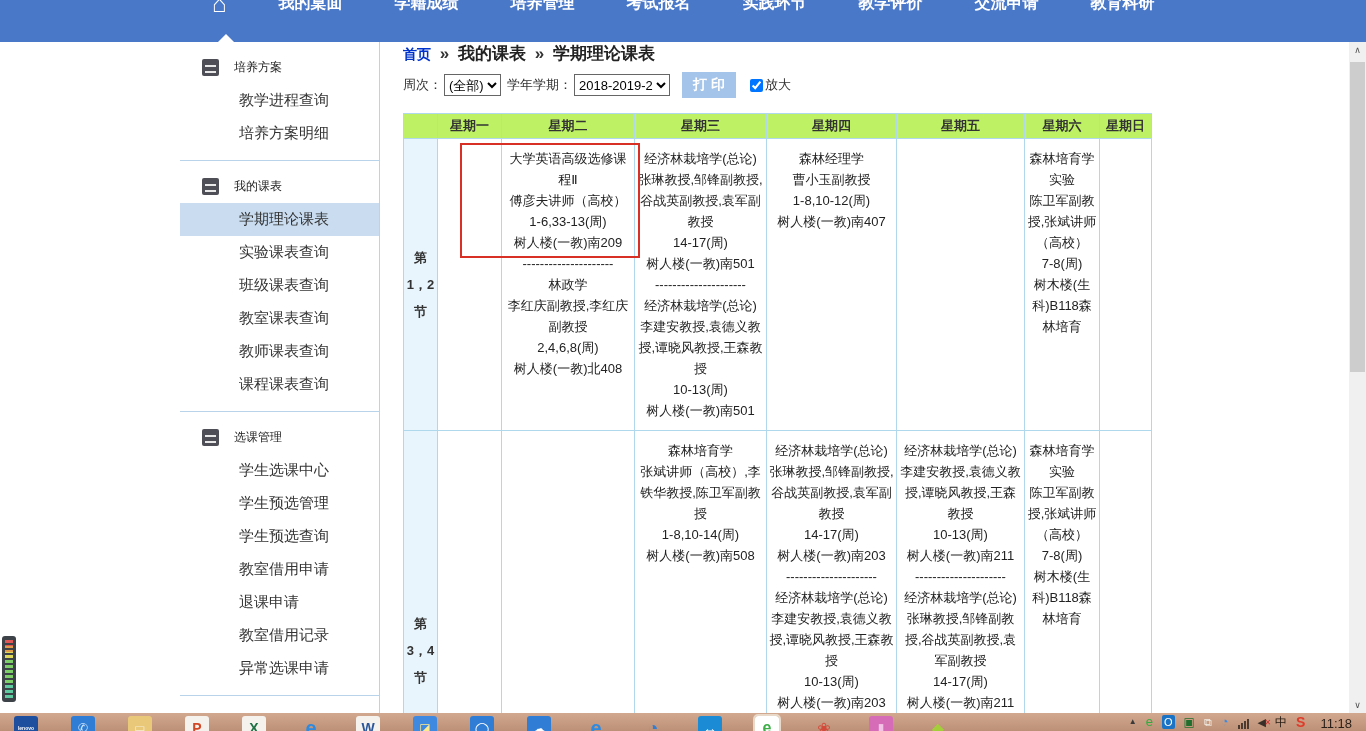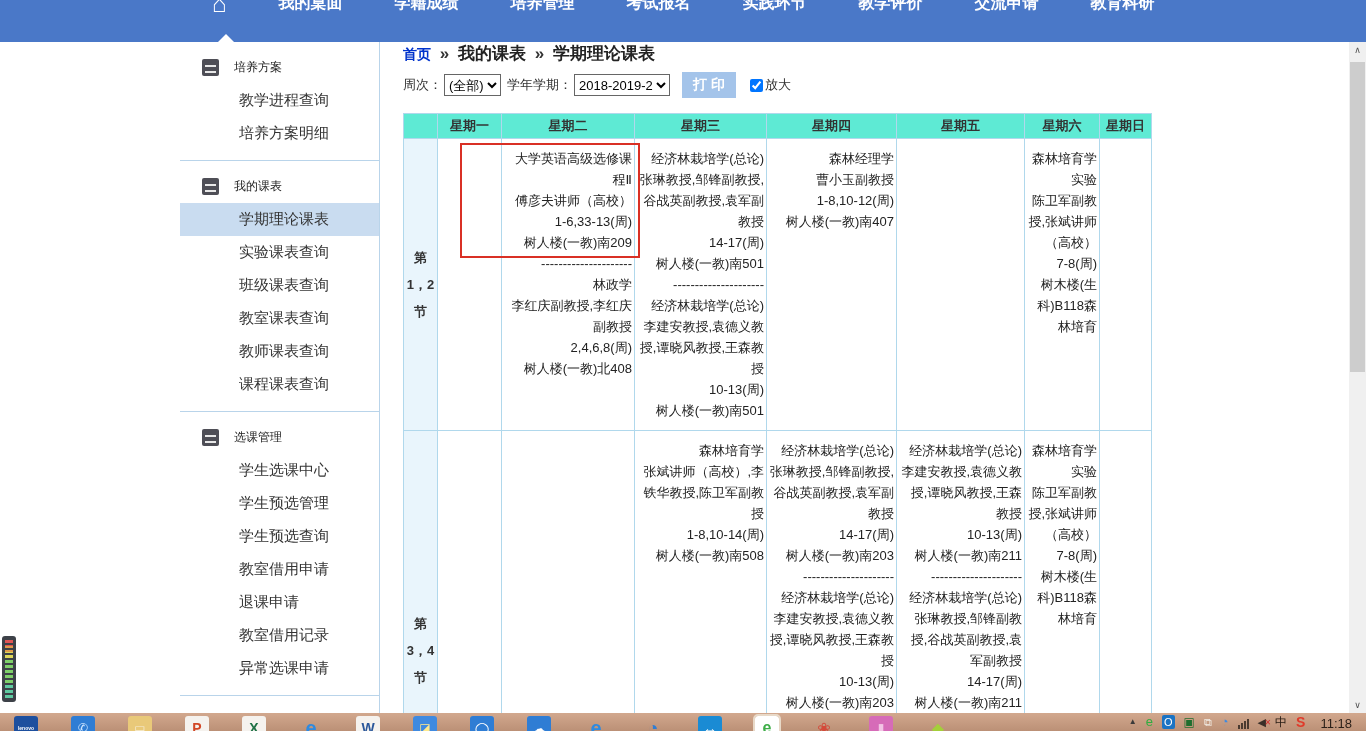--- a/index.html
+++ b/index.html
@@ -39,24 +39,24 @@
   .breadcrumb .sep { color:#333; padding:0 4px; }
   .filters { margin-top:7px; display:flex; align-items:center; font-size:13px; color:#333; }
   .filters select { font-size:13px; height:22px; border:1px solid #666; background:#fff;
     margin:0 6px 0 2px; font-family:inherit; }
   .print-btn { background:#a4c4ea; color:#fff; border:none; font-size:14px; font-weight:bold;
     padding:4px 11px; margin-left:6px; cursor:pointer; font-family:inherit; }
   .zoom-wrap { margin-left:14px; display:flex; align-items:center; gap:2px; }
 
   table.timetable { margin-top:15px; border-collapse:collapse; table-layout:fixed; width:748px; }
   .timetable th, .timetable td { border:1px solid #b0d8ec; }
-  .timetable thead th { background:#5eead4; font-size:13px; font-weight:bold; color:#333; height:25px; }
+  .timetable thead th { background:#bef264; font-size:13px; font-weight:bold; color:#333; height:25px; }
   td.row-label { background:#e9f5fc; text-align:center; vertical-align:middle;
     font-size:13px; font-weight:bold; color:#333; line-height:27px; }
-  td.cell { background:#fff; vertical-align:top; text-align:right; padding:9px 2px;
+  td.cell { background:#fff; vertical-align:top; text-align:center; padding:9px 2px;
     font-size:13px; line-height:21px; color:#222;margin-top:40px; }
   .blk-sep { color:#222; overflow:hidden; white-space:nowrap; }
 
   .red-box { position:absolute; left:460px; top:143px; width:180px; height:115px;
     border:2px solid #d93025; z-index:6; }
 
   
   .scrollbar { position:absolute; right:0; top:42px; width:17px; height:671px;
     background:#f0f0f0; z-index:7; }
   .scroll-arrow { height:16px; text-align:center; font-size:9px; color:#505050; line-height:16px; }

